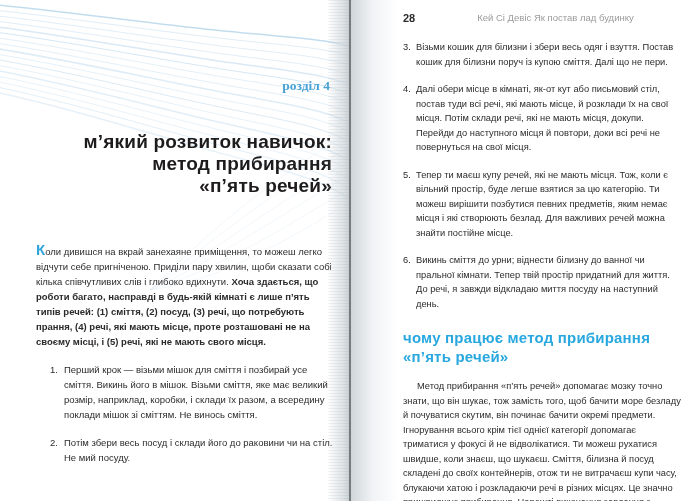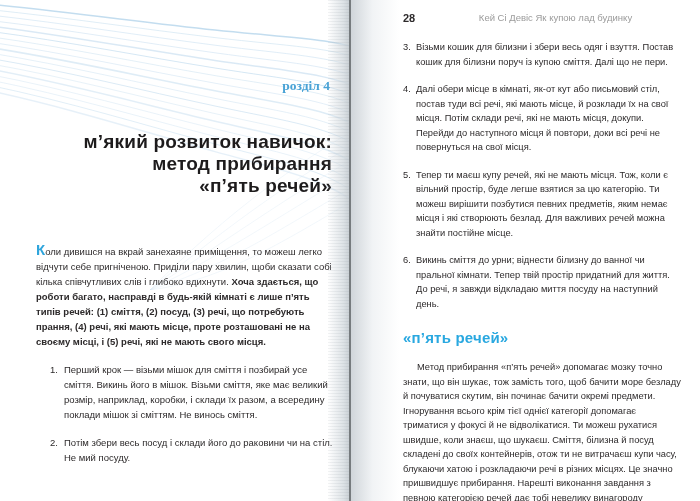--- a/index.html
+++ b/index.html
@@ -119,21 +119,21 @@
     <div class="left-gutter"></div>
   </div>
 
   <div class="spine-line"></div>
 
   <div class="right-page">
     <div class="right-gutter"></div>
 
     <div class="page-header">
       <span class="page-number">28</span>
-      <div class="running-head">Кей Сі Девіс Як купою лад будинку</div>
+      <div class="running-head">Кей Сі Девіс Як постав лад будинку</div>
     </div>
 
     <div class="right-body">
       <div class="num-list" style="margin-top:0;">
         <div class="list-item body-text">
           <span class="list-num">3.</span>
           <span class="list-text">Візьми кошик для білизни і збери весь одяг і взуття. Постав кошик для білизни поруч із купою сміття. Далі що не пери.</span>
         </div>
         <div class="list-item body-text">
           <span class="list-num">4.</span>
@@ -143,20 +143,21 @@
           <span class="list-num">5.</span>
           <span class="list-text">Тепер ти маєш купу речей, які не мають місця. Тож, коли є вільний простір, буде легше взятися за цю категорію. Ти можеш вирішити позбутися певних предметів, яким немає місця і які створюють безлад. Для важливих речей можна знайти постійне місце.</span>
         </div>
         <div class="list-item body-text">
           <span class="list-num">6.</span>
           <span class="list-text">Викинь сміття до урни; віднести білизну до ванної чи пральної кімнати. Тепер твій простір придатний для життя. До речі, я завжди відкладаю миття посуду на наступний день.</span>
         </div>
       </div>
 
       <h2 class="section-heading">
+        <div>чому працює метод прибирання</div>
         <div>«п’ять речей»</div>
       </h2>
 
       <p class="closing-paragraph body-text">Метод прибирання «п’ять речей» допомагає мозку точно знати, що він шукає, тож замість того, щоб бачити море безладу й почуватися скутим, він починає бачити окремі предмети. Ігнорування всього крім тієї однієї категорії допомагає триматися у фокусі й не відволікатися. Ти можеш рухатися швидше, коли знаєш, що шукаєш. Сміття, білизна й посуд складені до своїх контейнерів, отож ти не витрачаєш купи часу, блукаючи хатою і розкладаючи речі в різних місцях. Це значно пришвидшує прибирання. Нарешті виконання завдання з певною категорією речей дає тобі невелику винагороду</p>
     </div>
   </div>
 
 </div>
 
 </body></html>

